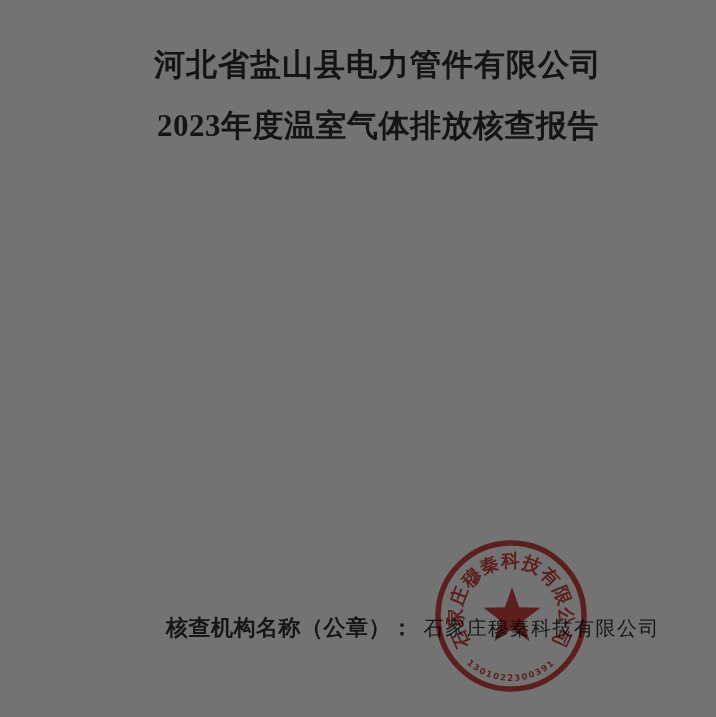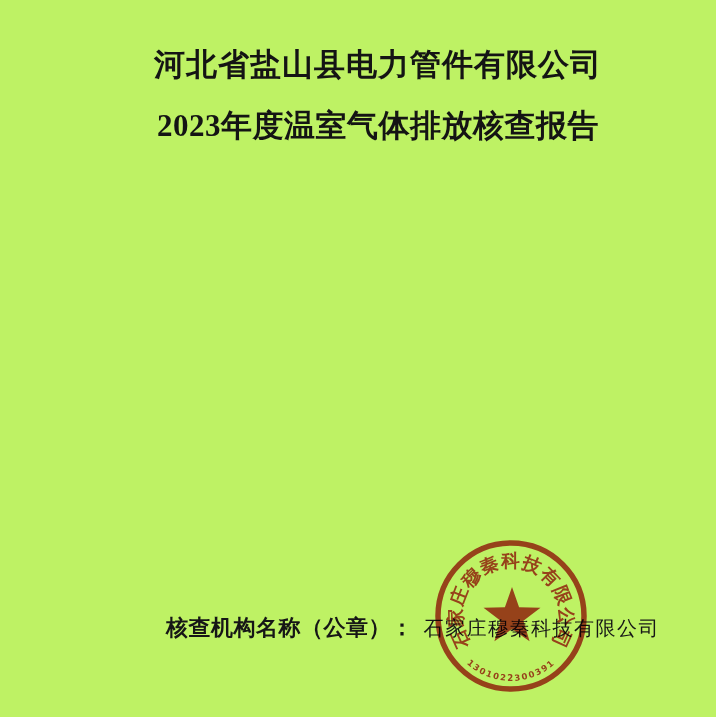--- a/index.html
+++ b/index.html
@@ -1,20 +1,20 @@
 <!DOCTYPE html>
 <html><head>
 <meta charset="utf-8">
 <style>
   html, body { margin: 0; padding: 0; background: #ffffff; }
   .page {
     position: relative;
     width: 716px;
     height: 717px;
-    background: #bef264;
+    background: #737373;
     overflow: hidden;
     font-family: "Liberation Serif", "DejaVu Serif", serif;
   }
   .title-line {
     position: absolute;
     left: 0;
     right: 0;
     text-align: center;
     transform: translateX(20px);
     font-weight: bold;

